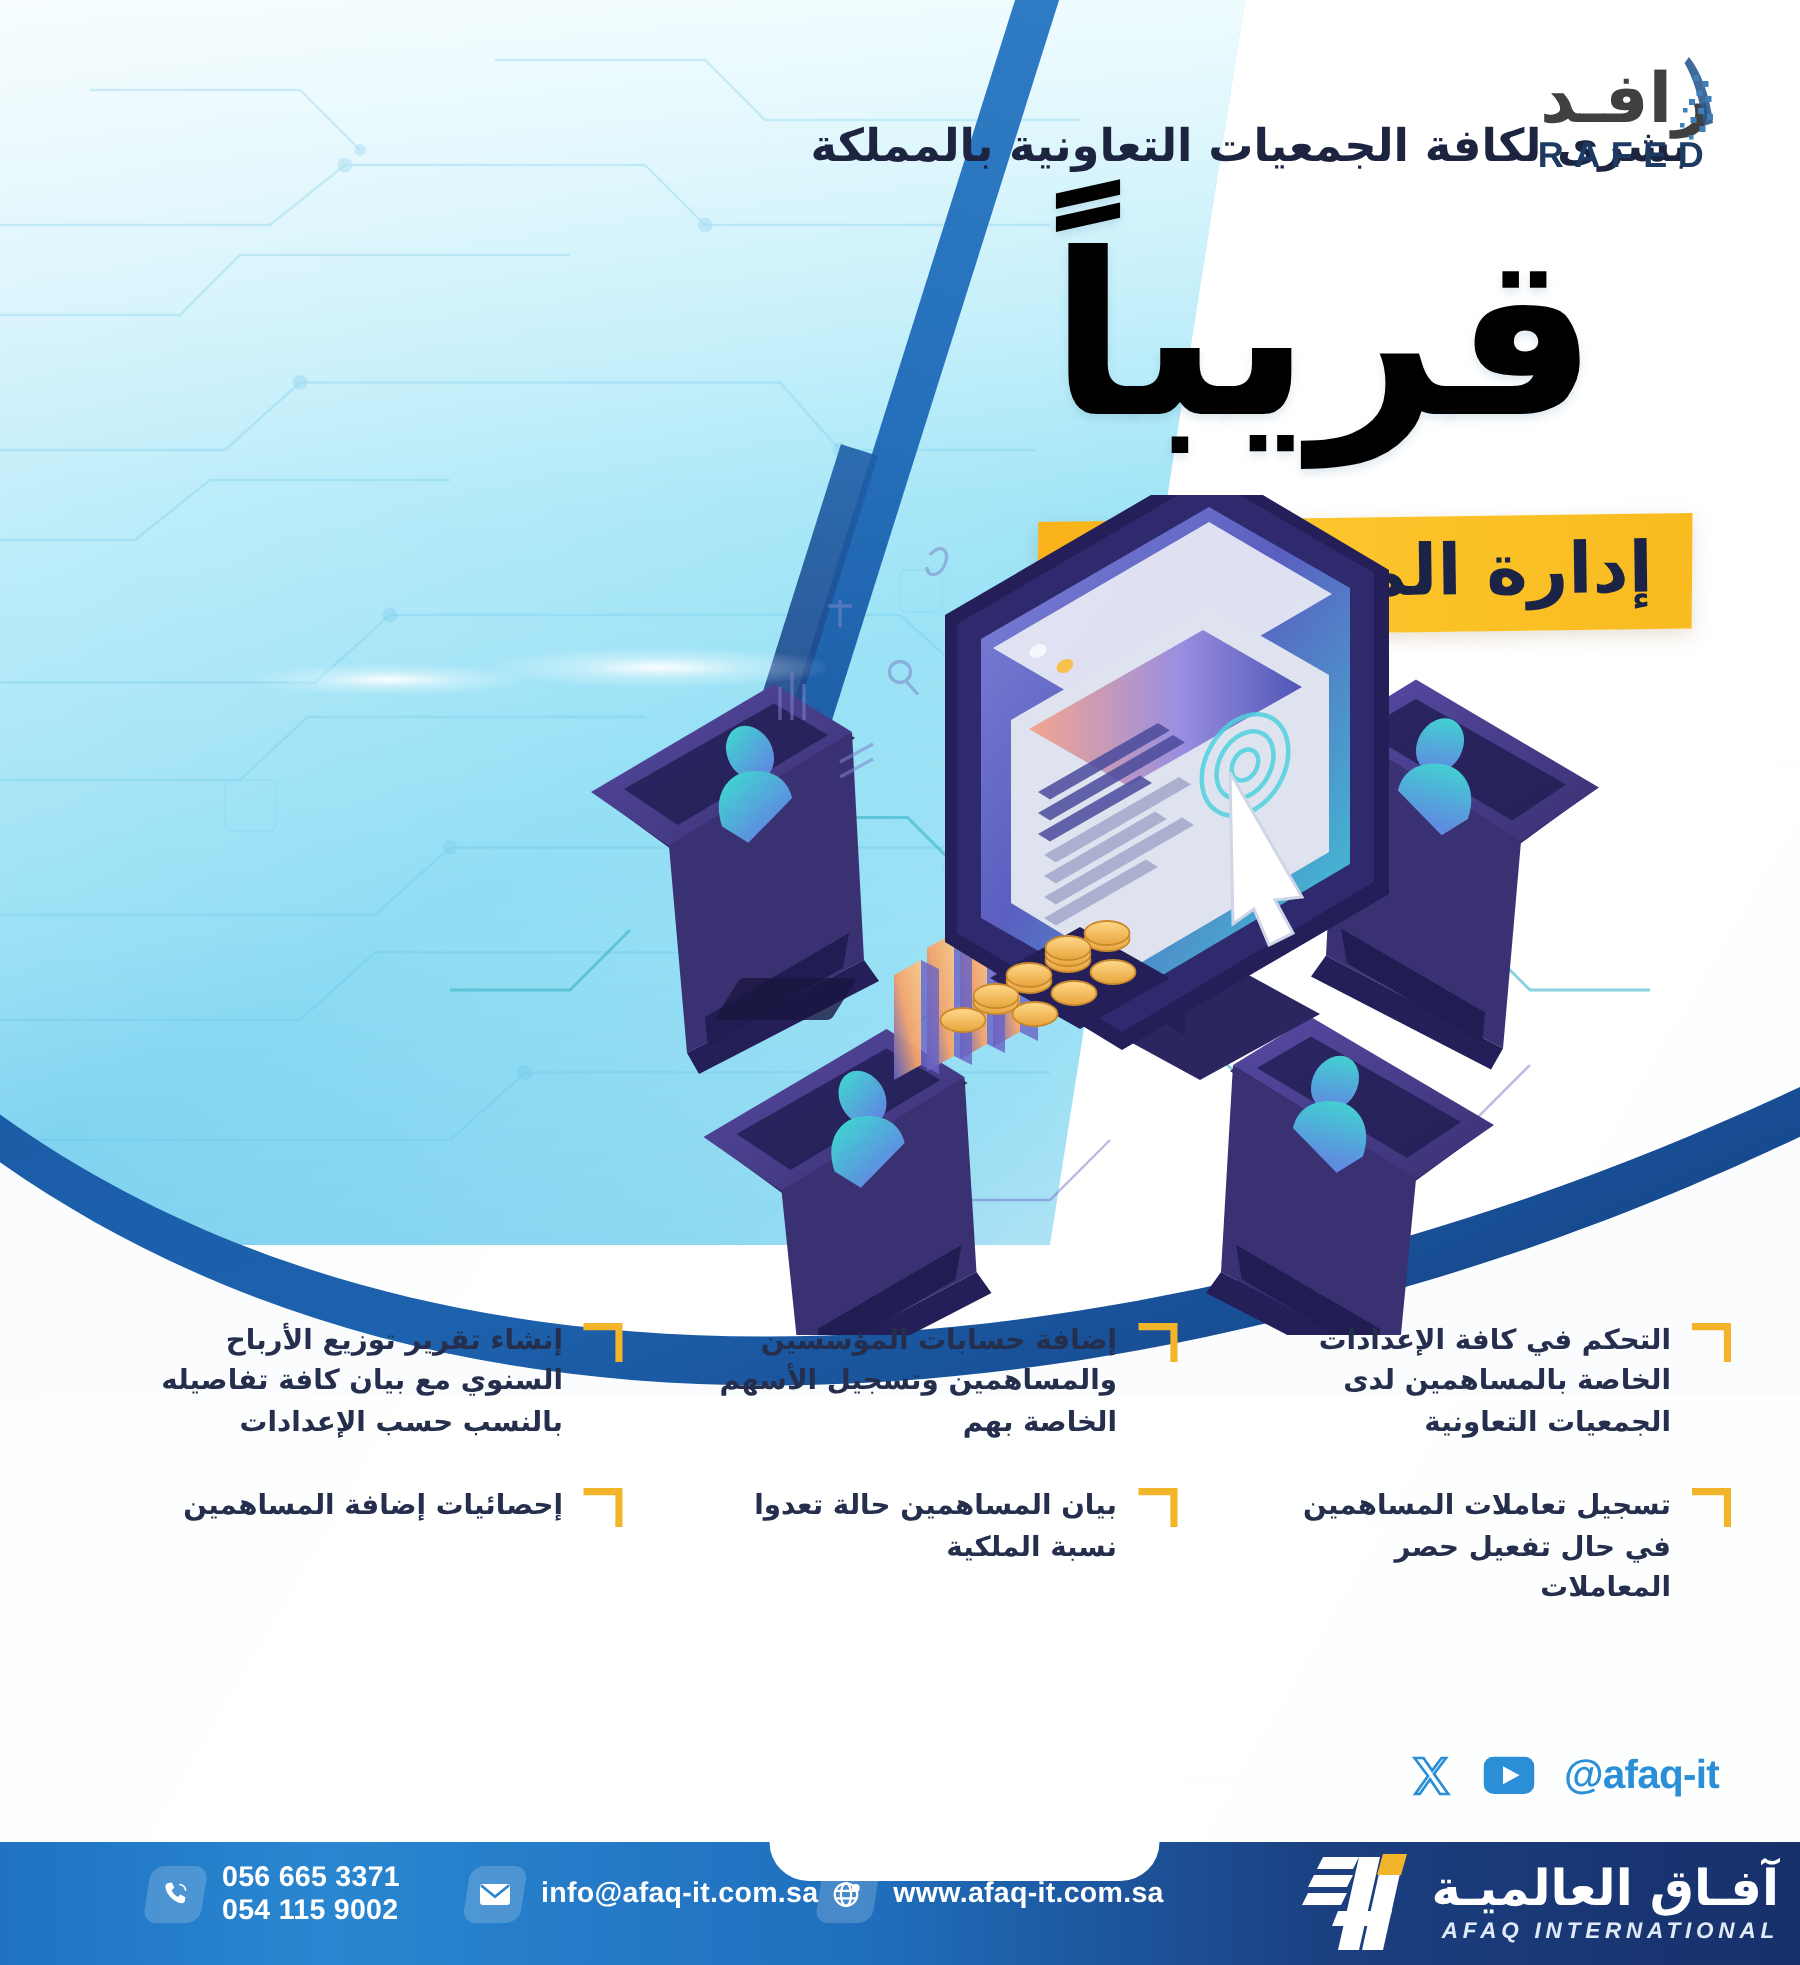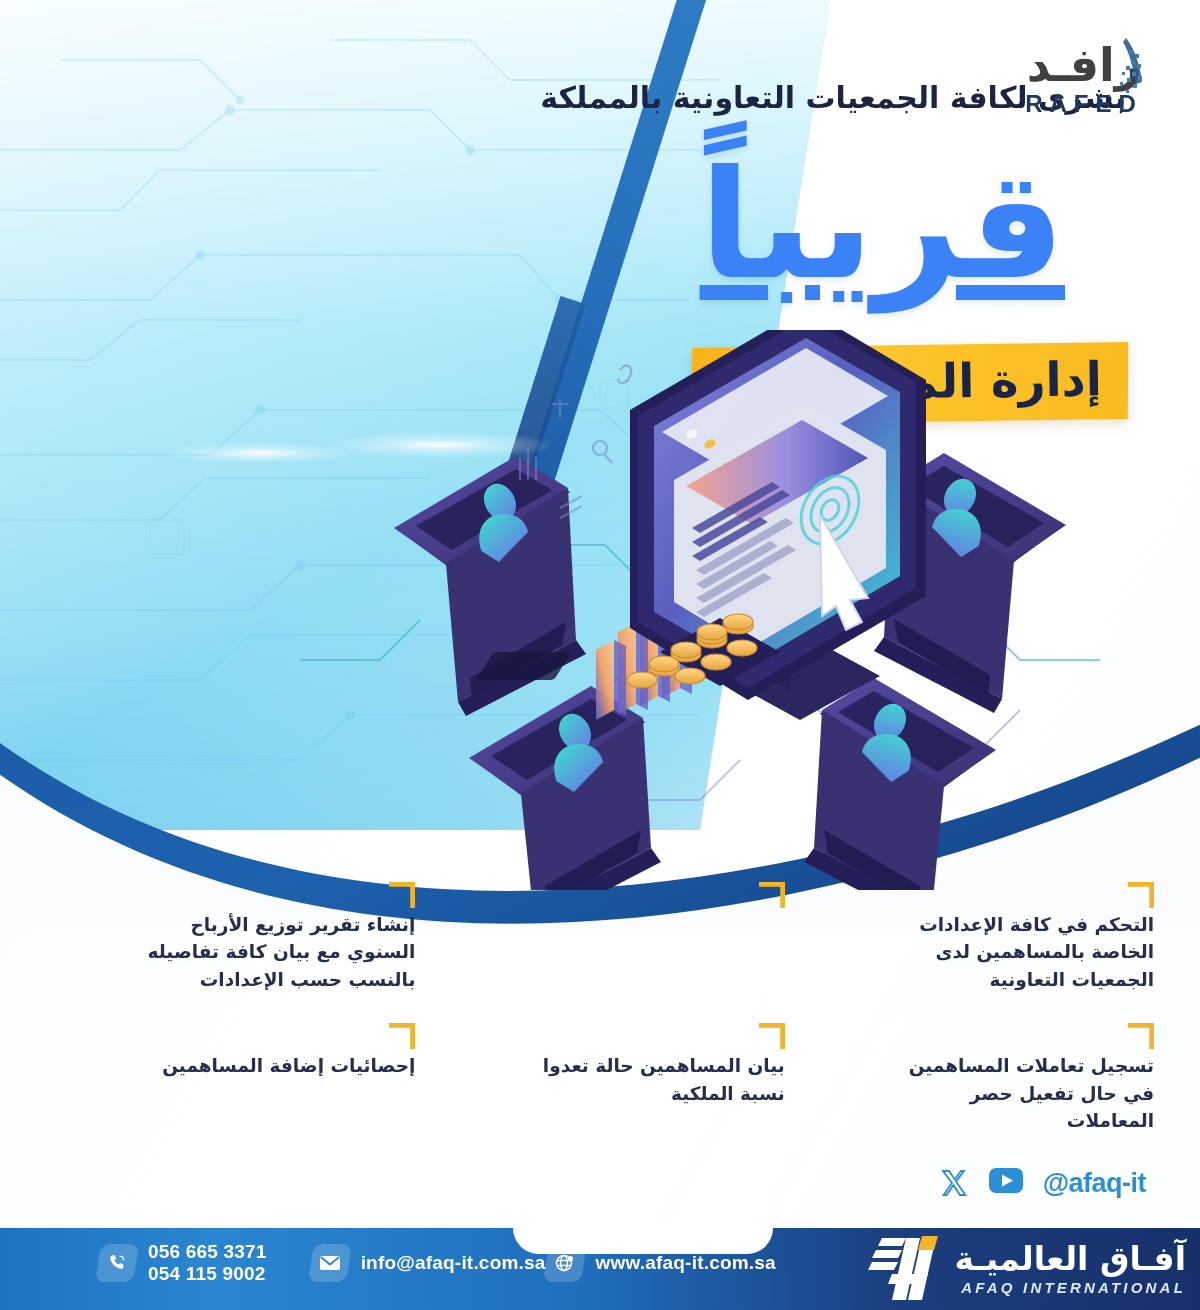--- a/index.html
+++ b/index.html
@@ -79,24 +79,23 @@
   }
   .rafed-en{
     font-size:24px; font-weight:700; color:#1d3a63; letter-spacing:7px;
     margin-top:2px; font-family:"Liberation Sans",sans-serif;
   }
   .rafed-swoosh{ position:absolute; right:16px; top:10px; }
 
   
   .soon{
     position:absolute; right:135px; top:150px;
-    font-size:150px; font-weight:800; color:#3b82f6;
+    font-size:150px; font-weight:800; color:#000000;
     direction:rtl; line-height:1; letter-spacing:-2px;
     text-shadow:0 3px 6px rgba(0,70,120,.12);
-    text-decoration:underline;
   }
   .banner{
     position:absolute; right:72px; top:345px;
     background:linear-gradient(95deg,#f9b21a 0%, #fcc52b 45%, #f8bb20 100%);
     padding:12px 26px 16px 26px;
     transform:skewX(-1.2deg) rotate(-0.8deg);
     box-shadow:0 4px 12px rgba(140,90,0,.18);
   }
   .banner span{
     display:block; font-size:47px; font-weight:800; color:#1b2447;
@@ -108,33 +107,33 @@
   .illus{ position:absolute; left:0; top:330px; width:1200px; height:560px; }
 
   
   .features{
     position:absolute; left:0; top:880px; width:1200px;
     display:grid; grid-template-columns:repeat(3,1fr);
     column-gap:0; row-gap:28px; direction:rtl;
     padding:0 46px;
   }
   .feature{
-    display:flex; flex-direction:column; align-items:flex-start;
-    gap:3px; justify-content:flex-start;
+    display:flex; align-items:flex-start;
+    gap:14px; justify-content:flex-start;
   }
   .bracket{ flex:0 0 auto; margin-top:2px; }
   .feature p{
     font-size:18.5px; line-height:1.48; color:#252f4d; font-weight:600;
     direction:rtl; text-align:right; max-width:270px;
   }
 
   
   .social{
     position:absolute; right:54px; top:1168px;
-    display:flex; flex-direction:row-reverse; gap:20px;
+    display:flex; flex-direction:row-reverse; align-items:center; gap:20px;
     direction:ltr;
   }
   .social .handle{
     font-size:27px; font-weight:700; color:#2a8fd6;
     font-family:"Liberation Sans",sans-serif; letter-spacing:-.5px;
   }
   .icon-x{ width:30px; height:30px; }
   .icon-yt{ width:34px; height:25px; }
 
   
@@ -464,20 +463,21 @@
       <svg class="bracket" width="26" height="26" viewBox="0 0 26 26">
         <path d="M2 2 L24 2 L24 24" fill="none" stroke="#f2b429" stroke-width="5.5" stroke-linecap="square"></path>
       </svg>
       <p>التحكم في كافة الإعدادات الخاصة بالمساهمين لدى الجمعيات التعاونية</p>
     </div>
 
     <div class="feature">
       <svg class="bracket" width="26" height="26" viewBox="0 0 26 26">
         <path d="M2 2 L24 2 L24 24" fill="none" stroke="#f2b429" stroke-width="5.5" stroke-linecap="square"></path>
       </svg>
+      <p>إضافة حسابات المؤسسين والمساهمين وتسجيل الأسهم الخاصة بهم</p>
     </div>
 
     <div class="feature">
       <svg class="bracket" width="26" height="26" viewBox="0 0 26 26">
         <path d="M2 2 L24 2 L24 24" fill="none" stroke="#f2b429" stroke-width="5.5" stroke-linecap="square"></path>
       </svg>
       <p>إنشاء تقرير توزيع الأرباح السنوي مع بيان كافة تفاصيله بالنسب حسب الإعدادات</p>
     </div>
 
     <div class="feature">

